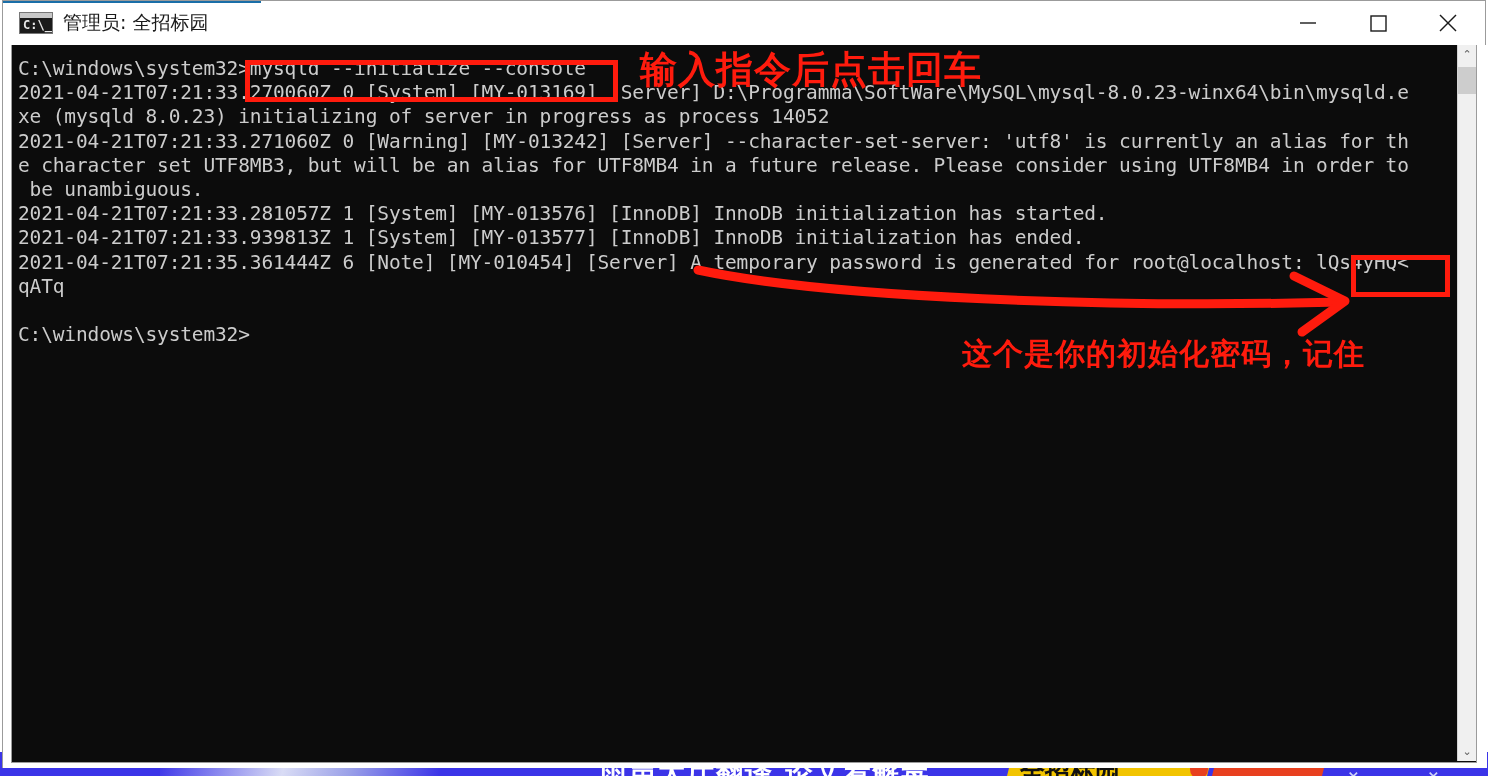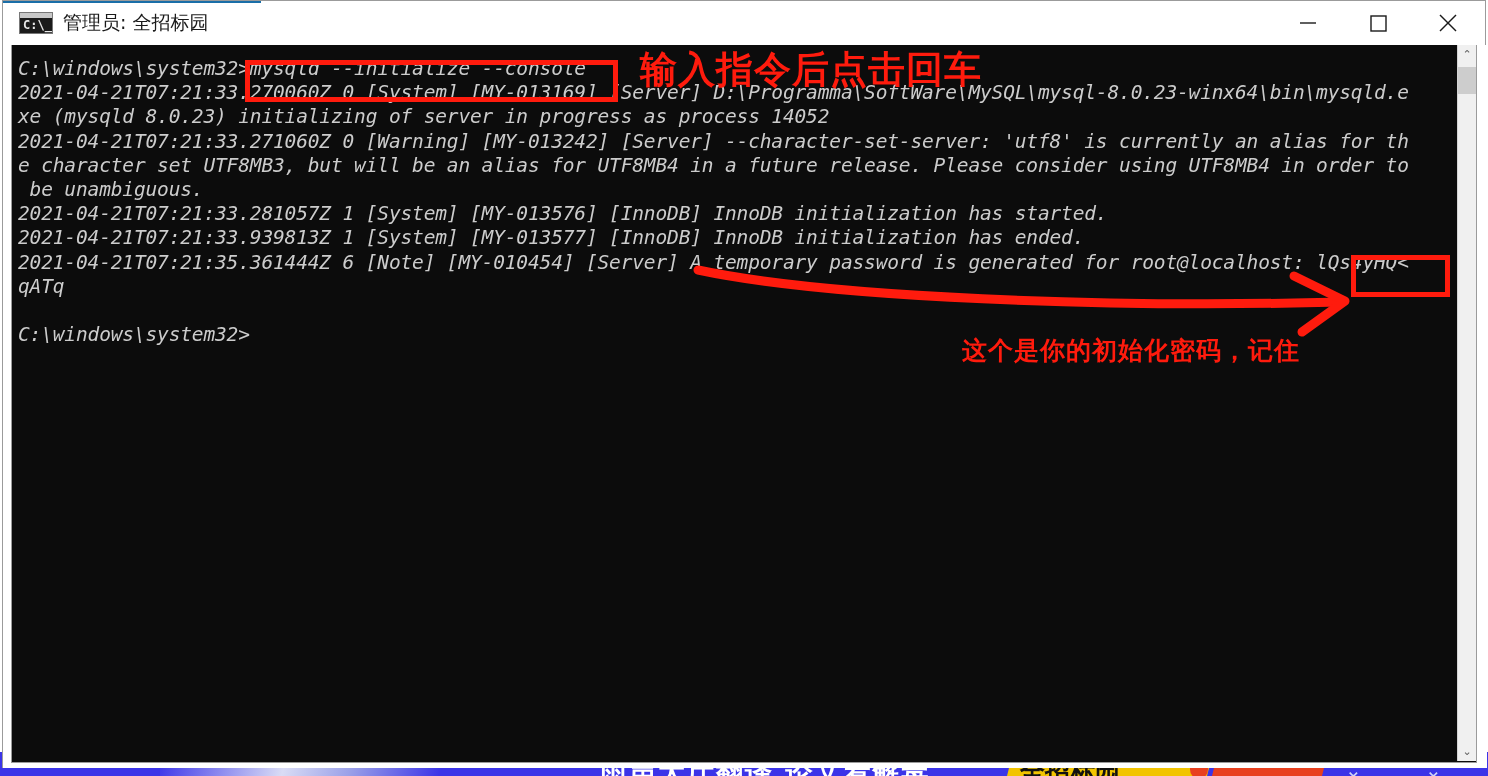--- a/index.html
+++ b/index.html
@@ -177,21 +177,20 @@
   #btn-close { right: 2px; }
 
   
   #console-outer {
     position: absolute;
     left: 0;
     top: 44px;
     width: 1484px;
     height: 723px;
     background: #ffffff;
-    font-style: italic;
   }
   #console-frame {
     position: absolute;
     left: 8px;
     top: 0px;
     width: 1466px;
     height: 718px;
     border: 1px solid #9b9b9b;
     border-top: none;
     box-sizing: border-box;
@@ -265,21 +264,21 @@
   #box-password { left: 1351px; top: 255px; width: 99px; height: 42px; }
 
   .anno-text {
     position: absolute;
     color: #ff1b0d;
     font-weight: bold;
     white-space: nowrap;
     font-family: Liberation Mono, monospace;
   }
   #anno-top { left: 640px; top: 45px; font-size: 37px; letter-spacing: 1px; }
-  #anno-bottom { left: 962px; top: 334px; font-size: 25px; letter-spacing: 1px; }
+  #anno-bottom { left: 962px; top: 334px; font-size: 30px; letter-spacing: 1px; }
 
   #anno-arrow {
     position: absolute;
     left: 690px;
     top: 262px;
     width: 680px;
     height: 80px;
     pointer-events: none;
   }
 </style>

